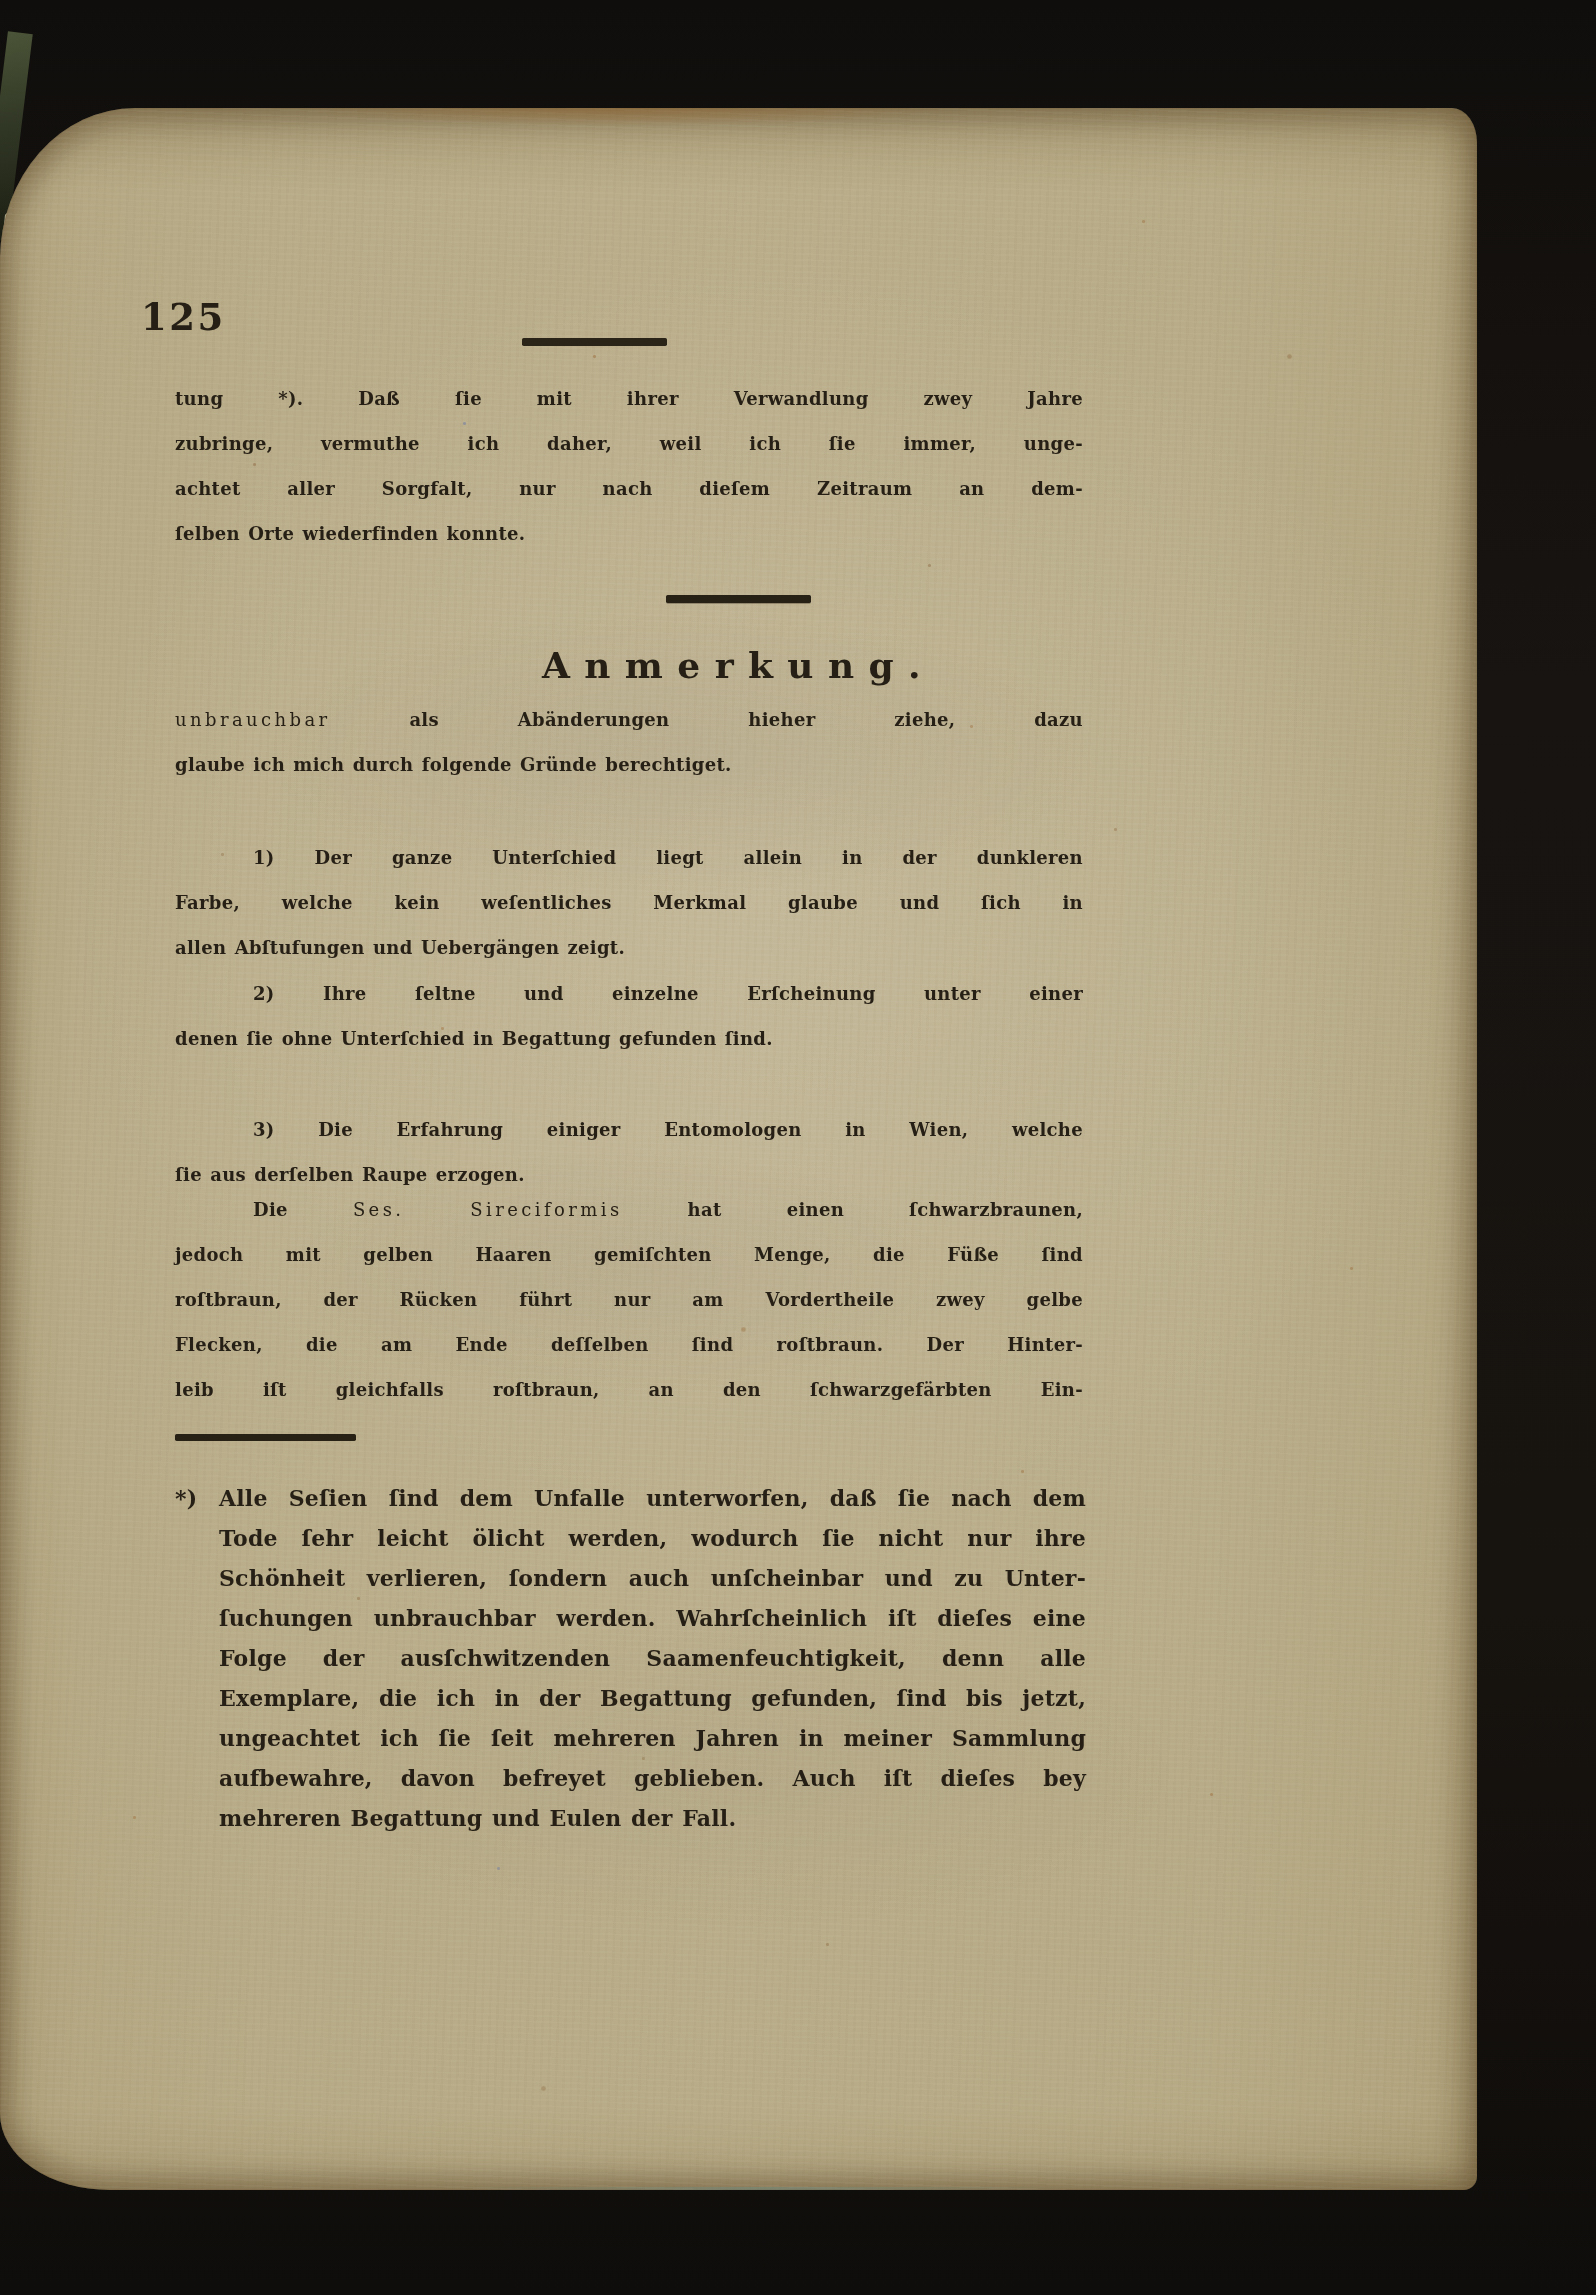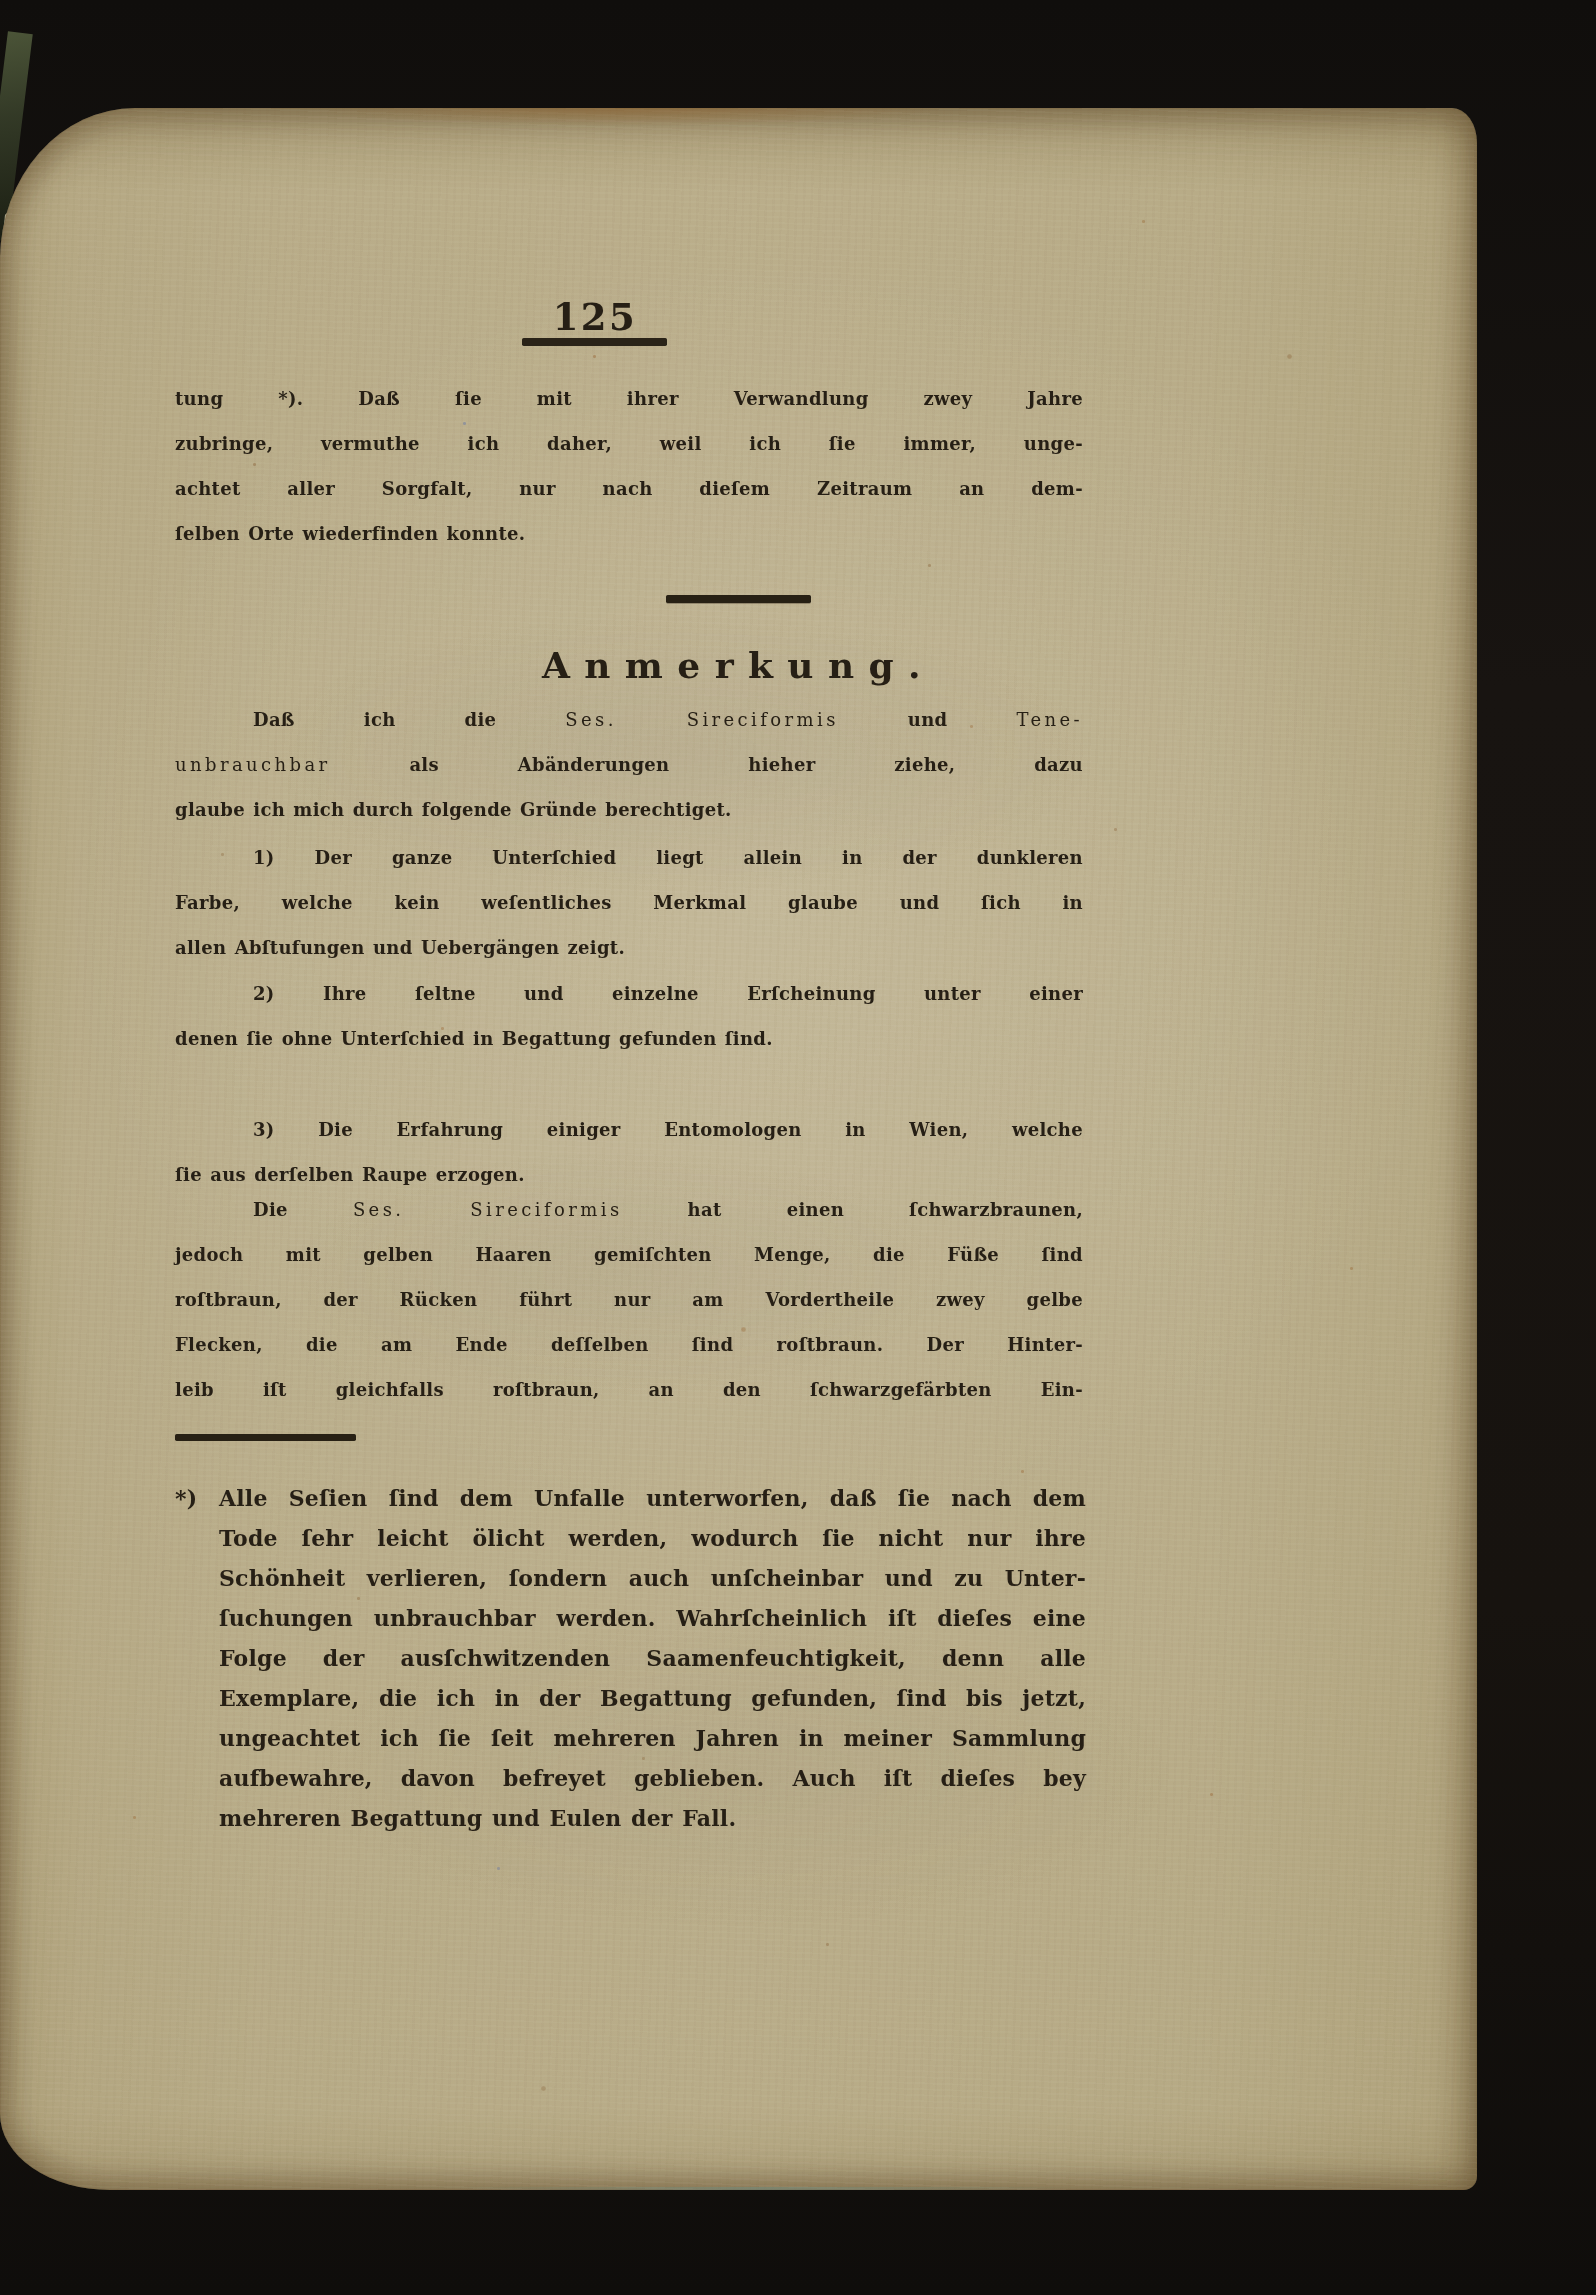--- a/index.html
+++ b/index.html
@@ -86,21 +86,21 @@
       1142px 112px 0 0 rgba(150,96,45,.36),
       463px 314px 0 0 rgba(98,116,168,.45),
       497px 1759px 0 0 rgba(98,116,168,.40);
   }
   .ink{color:#261f15;}
   .page-number-rule{
     top:230px;left:calc(50% - 73px);position:absolute;
     width:145px;height:7.6px;background:#2a2318;border-radius:1.7px;
   }
   .pn-wrap{position:absolute;left:175px;top:0;width:908px;height:245px;transform:translateX(-34px);}
-  .pn-num{position:absolute;left:0;right:0;top:191px;text-align:center;
+  .pn-num{position:absolute;left:0;right:0;top:191px;
     font-size:37px;font-weight:bold;letter-spacing:2.5px;line-height:37px;}
   .section-rule{
     position:absolute;left:calc(50% - 73px);top:487px;width:145px;height:8.4px;
     background:#272014;border-radius:1.7px;box-shadow:0 0.8px 0 rgba(39,32,20,.4);
   }
   .section-heading{
     position:absolute;left:0;right:0;top:535px;height:45px;line-height:45px;
     text-align:center;font-size:36px;font-weight:bold;letter-spacing:14.4px;
   }
   
@@ -158,21 +158,20 @@
       <div class="line">tung *). Daß ſie mit ihrer Verwandlung zwey Jahre</div>
       <div class="line">zubringe, vermuthe ich daher, weil ich ſie immer, unge-</div>
       <div class="line">achtet aller Sorgfalt, nur nach dieſem Zeitraum an dem-</div>
       <div class="line last">ſelben Orte wiederfinden konnte.</div>
     </div>
 
     <div class="section-rule"></div>
     <div class="section-heading">Anmerkung.</div>
 
     <div class="tblock block-b">
-      <div class="line indent"><span>Daß ich die </span><span class="antiqua">Ses. Sireciformis</span><span> und </span><span class="antiqua">Tene-</span></div>
       <div class="line"><span class="antiqua">unbrauchbar</span><span> als Abänderungen hieher ziehe, dazu</span></div>
       <div class="line last">glaube ich mich durch folgende Gründe berechtiget.</div>
     </div>
 
     <div class="tblock block-c">
       <div class="line indent">1) Der ganze Unterſchied liegt allein in der dunkleren</div>
       <div class="line">Farbe, welche kein weſentliches Merkmal glaube und ſich in</div>
       <div class="line last">allen Abſtufungen und Uebergängen zeigt.</div>
     </div>
 

